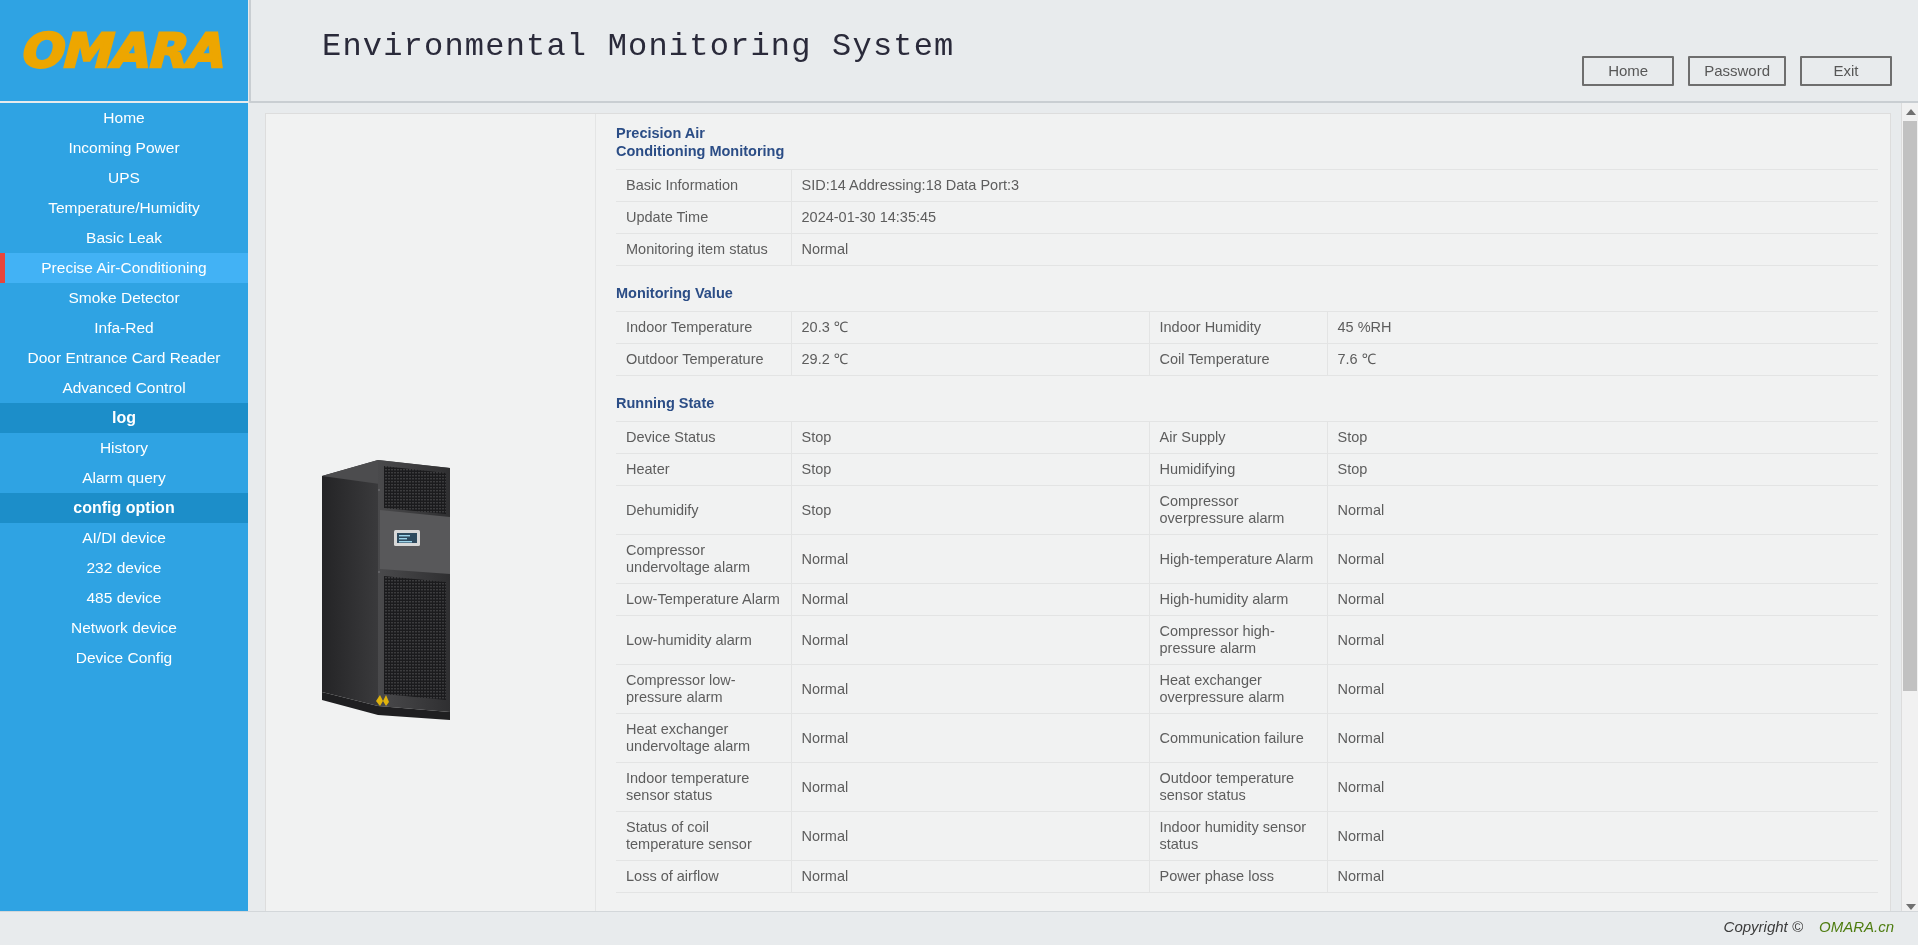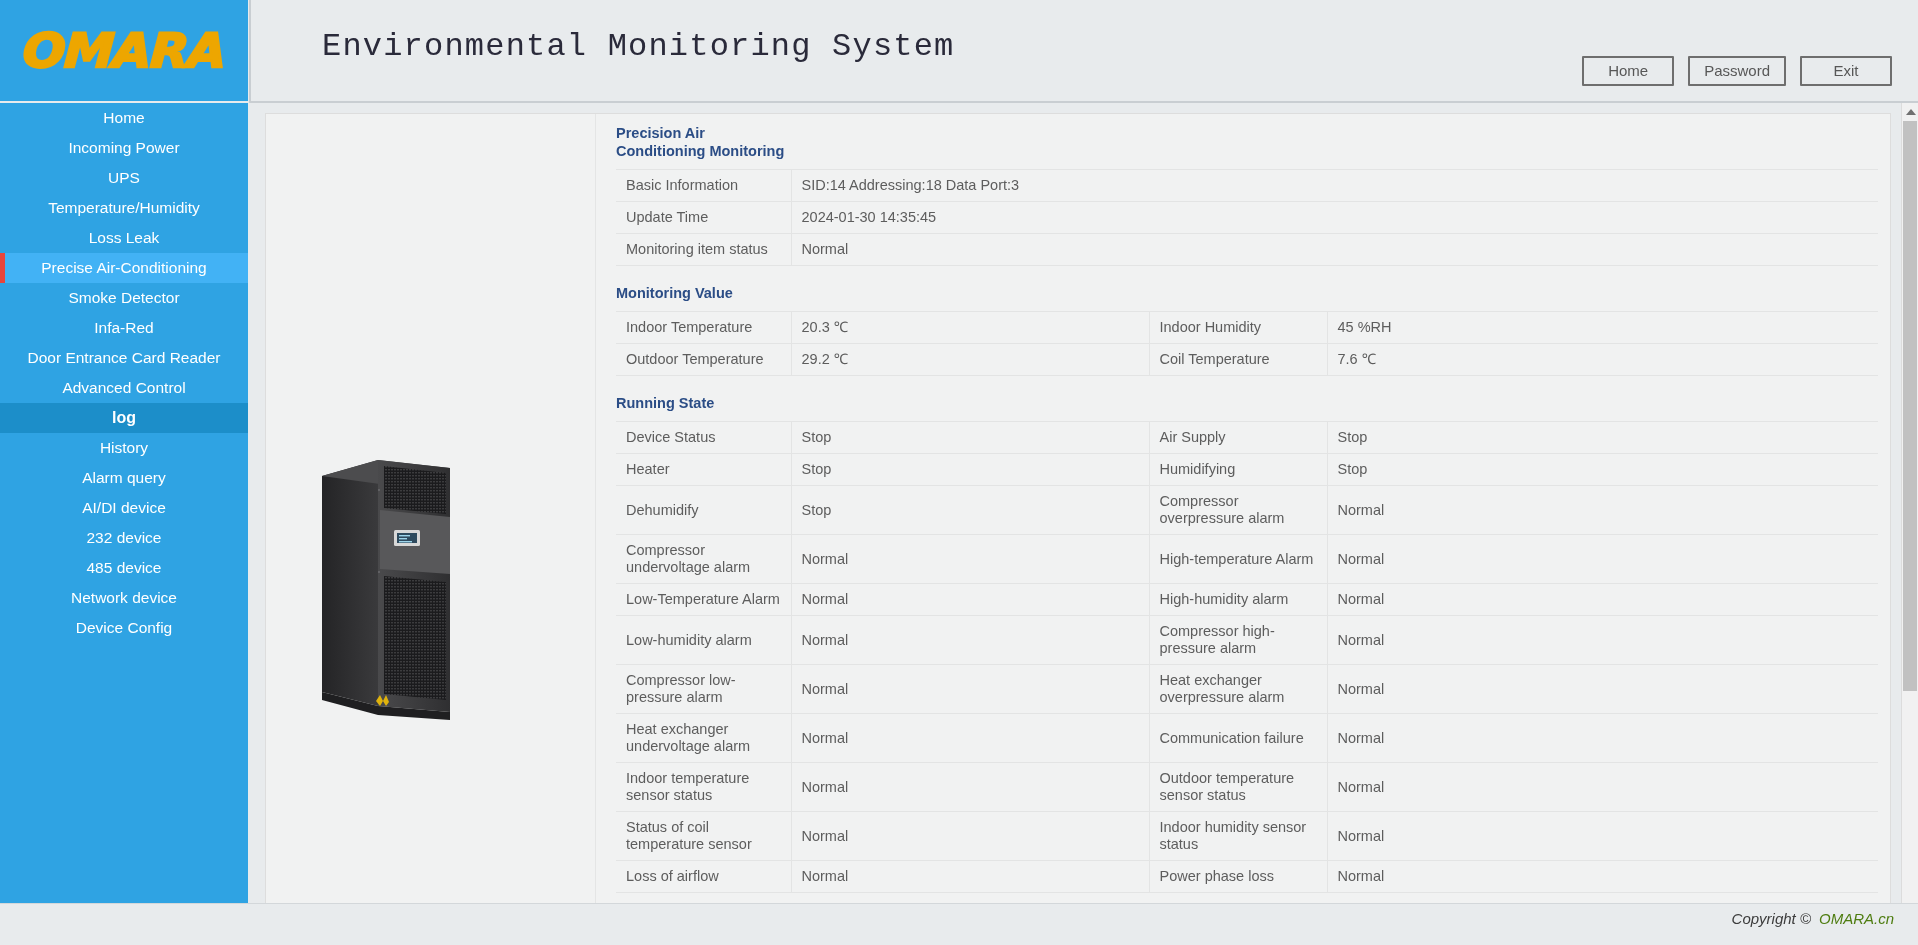--- a/index.html
+++ b/index.html
@@ -227,32 +227,32 @@
     width: 0; height: 0;
     border-left: 5px solid transparent;
     border-right: 5px solid transparent;
   }
   .tri.up { border-bottom: 6px solid #707070; }
   .tri.down { border-top: 6px solid #707070; }
 
   
   .footer {
     position: absolute;
-    left: 0; bottom: 12px;
+    left: 0; bottom: 4px;
     width: 1918px; height: 30px;
     background: #e8ebed;
     border-top: 1px solid #d3d7da;
     display: flex;
     align-items: center;
     justify-content: flex-end;
     padding-right: 24px;
     font-style: italic;
     font-size: 15px;
     color: #3c3c3c;
-    gap: 8px;
+    gap: 16px;
   }
   .footer .brand { color: #4d7c0f; }
 </style>
 </head>
 <body>
 
 <div class="app">
 
   <div class="header">
     <div class="logo-box">
@@ -266,29 +266,30 @@
       <div class="hdr-btn">Exit</div>
     </div>
     <div class="header-bottom-line"></div>
   </div>
 
   <div class="sidebar" id="sidebar">
       <div class="nav-item">Home</div>
       <div class="nav-item">Incoming Power</div>
       <div class="nav-item">UPS</div>
       <div class="nav-item">Temperature/Humidity</div>
-      <div class="nav-item">Loss Leak</div>
+      <div class="nav-item">Basic Leak</div>
       <div class="nav-item active">Precise Air-Conditioning</div>
       <div class="nav-item">Smoke Detector</div>
       <div class="nav-item">Infa-Red</div>
       <div class="nav-item">Door Entrance Card Reader</div>
       <div class="nav-item">Advanced Control</div>
       <div class="nav-group">log</div>
       <div class="nav-item">History</div>
       <div class="nav-item">Alarm query</div>
+      <div class="nav-group">config option</div>
       <div class="nav-item">AI/DI device</div>
       <div class="nav-item">232 device</div>
       <div class="nav-item">485 device</div>
       <div class="nav-item">Network device</div>
       <div class="nav-item">Device Config</div>
     </div>
 
   <div class="content-wrap">
     <div class="panel">
 

